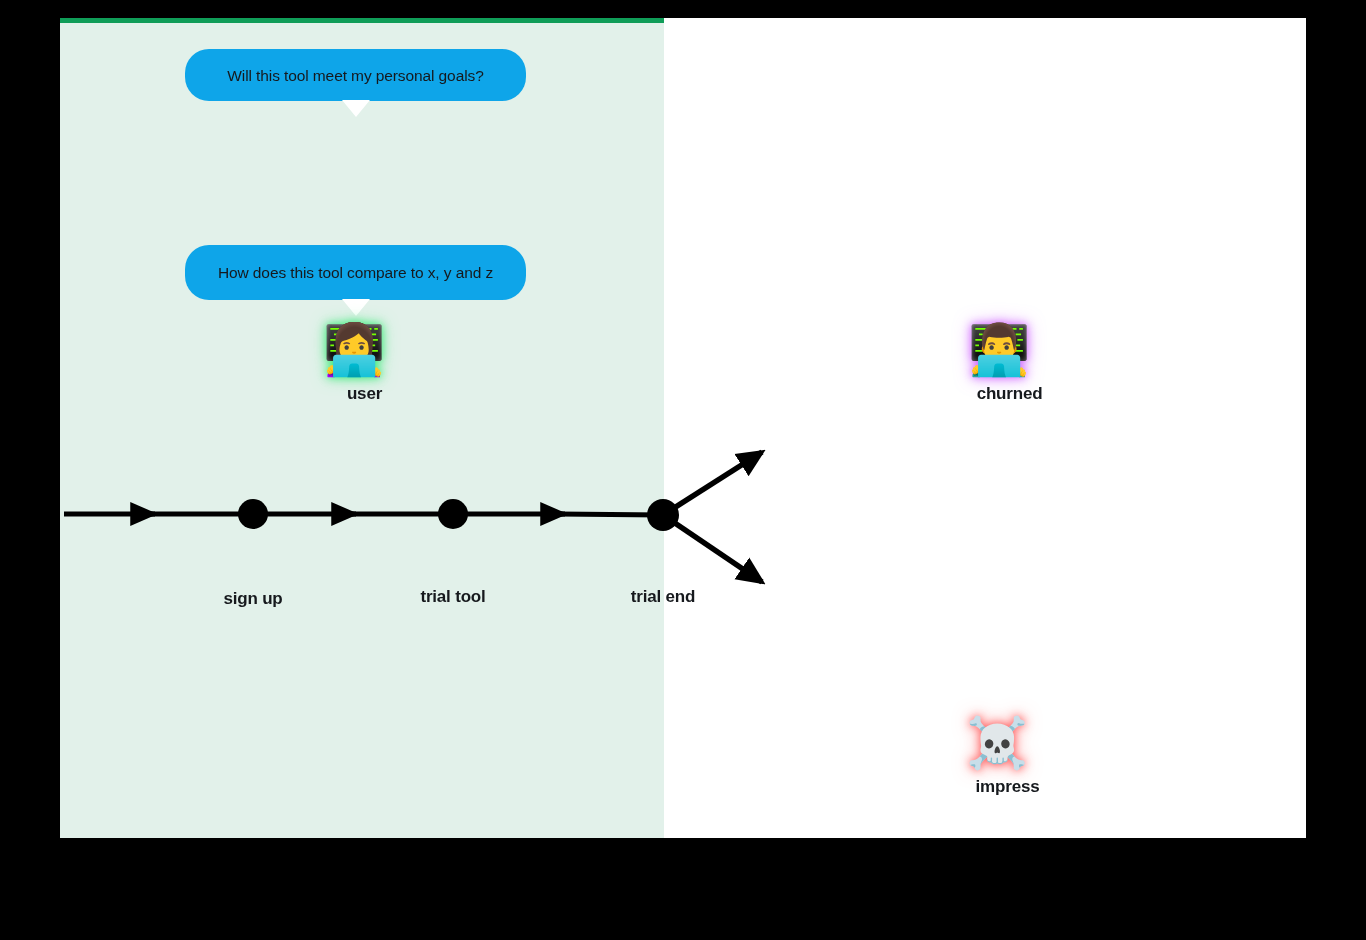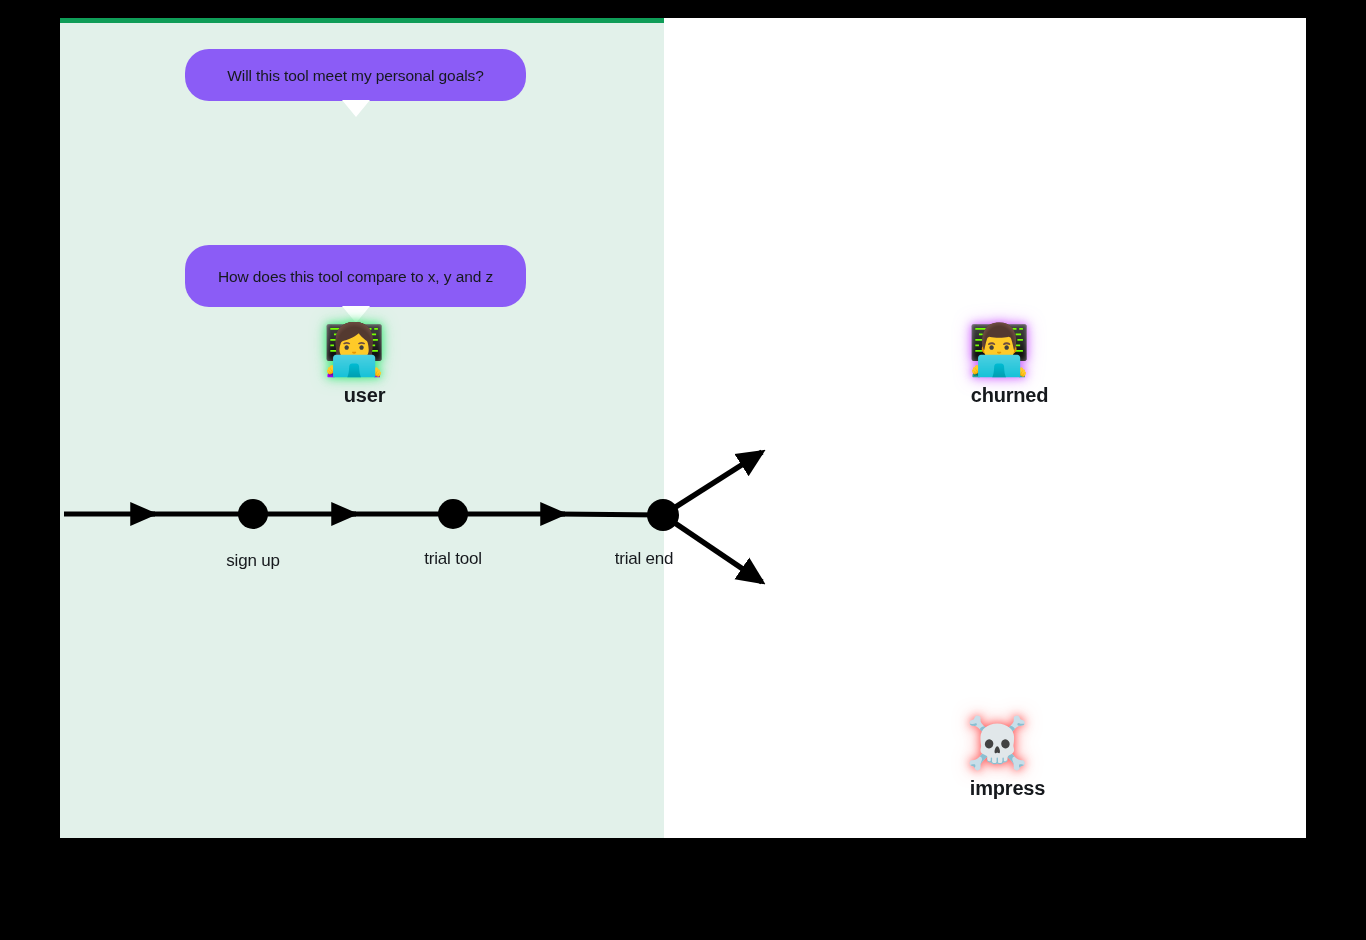--- a/index.html
+++ b/index.html
@@ -37,21 +37,21 @@
     width: 604px;
     height: 820px;
     background: #e2f1ea;
     border-top: 5px solid #0f9d58;
     box-sizing: border-box;
   }
 
   
   .bubble {
     position: absolute;
-    background: #8b5cf6;
+    background: #0ea5e9;
     border-radius: 24px;
     box-sizing: border-box;
     display: flex;
     flex-direction: column;
     align-items: center;
     justify-content: center;
     text-align: center;
     color: #16191d;
     font-size: 15.5px;
     line-height: 21px;
@@ -65,21 +65,21 @@
     bottom: -16px;
     margin-left: -14px;
     width: 0;
     height: 0;
     border-left: 14px solid transparent;
     border-right: 14px solid transparent;
     border-top: 17px solid #ffffff;
   }
   #bubble-1 { left: 185px; top: 49px;  width: 341px; height: 52px; }
   #bubble-2 { left: 185px; top: 151px; width: 341px; height: 52px; }
-  #bubble-3 { left: 185px; top: 245px; width: 341px; height: 62px; }
+  #bubble-3 { left: 185px; top: 245px; width: 341px; height: 55px; }
 
   
   .persona {
     position: absolute;
     display: flex;
     flex-direction: column;
     align-items: center;
     width: 140px;
   }
   .persona .glyph {
@@ -92,21 +92,21 @@
     text-shadow: 0 0 9px rgba(60, 235, 120, 0.95), 0 0 16px rgba(60, 235, 120, 0.55);
   }
   .persona .glyph.purple-glow {
     text-shadow: 0 0 9px rgba(205, 90, 255, 0.90), 0 0 17px rgba(205, 90, 255, 0.50);
   }
   .persona .glyph.red-glow {
     text-shadow: 0 0 9px rgba(255, 80, 80, 0.95), 0 0 18px rgba(255, 80, 80, 0.55);
   }
   .persona .caption {
     margin-top: 6px;
-    font-size: 20px;
+    font-size: 17px;
     font-weight: bold;
     color: #16191d;
     letter-spacing: -0.2px;
     margin-left: 19px;
   }
   #persona-user     { left: 285px; top: 322px; }
   #persona-customer { left: 930px; top: 322px; }
   #persona-churned  { left: 928px; top: 715px; }
 
   
@@ -116,29 +116,30 @@
     top: 0;
     width: 1366px;
     height: 940px;
     pointer-events: none;
   }
 
   
   .milestone-label {
     position: absolute;
     font-size: 17px;
-    font-weight: normal;
+    font-weight: bold;
     color: #16191d;
     letter-spacing: -0.2px;
     white-space: nowrap;
     transform: translateX(-50%);
+    margin-top: 38px;
   }
   #label-signup    { left: 253px; top: 551px; }
   #label-trialstart{ left: 453px; top: 549px; }
-  #label-trialend  { left: 644px; top: 549px; }
+  #label-trialend  { left: 663px; top: 549px; }
 </style>
 </head>
 <body>
 
 <div id="canvas">
 
   <div class="stage-white"></div>
   <div class="stage-green"></div>
 
   <div class="bubble" id="bubble-1">

